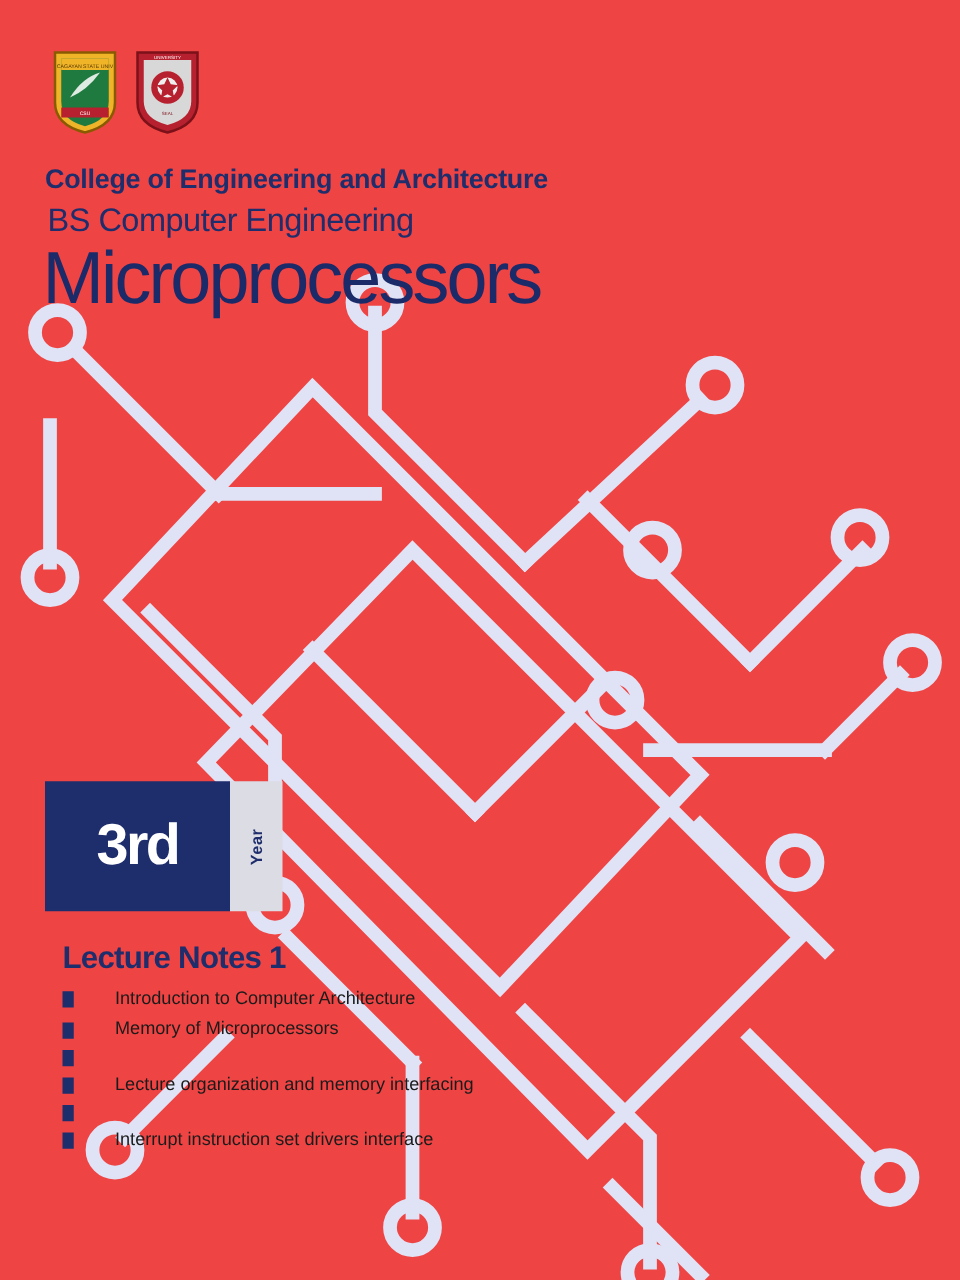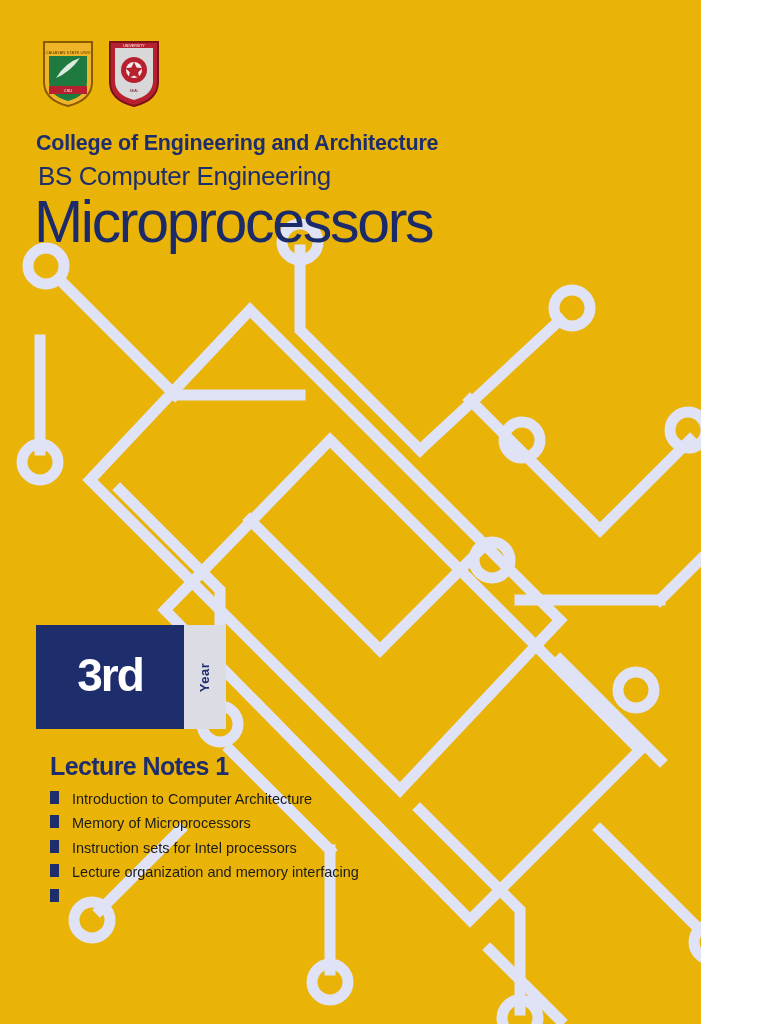--- a/index.html
+++ b/index.html
@@ -5,23 +5,23 @@
   * { box-sizing: border-box; margin: 0; padding: 0; }
   html, body {
     width: 768px;
     height: 1024px;
     background: #ffffff;
     font-family: "Liberation Sans", sans-serif;
     overflow: hidden;
   }
   .page {
     position: relative;
-    width: 701px;
+    width: 768px;
     height: 1024px;
-    background: #eab308;
+    background: #ef4444;
     overflow: hidden;
   }
 
   
   .circuit {
     position: absolute;
     left: 0;
     top: 190px;
     width: 768px;
     height: 834px;
@@ -129,22 +129,23 @@
   }
   .notes h2 {
     font-size: 25px;
     font-weight: bold;
     color: #1e2d6b;
     letter-spacing: -0.6px;
     margin-bottom: 10px;
   }
   .topic {
     display: flex;
-    align-items: flex-start;
+    align-items: center;
     margin-bottom: 7px;
+    gap: 20px;
   }
   .bullet {
     width: 9px;
     height: 13px;
     background: #1e2d6b;
     margin-right: 13px;
     flex: 0 0 auto;
   }
   .topic-label {
     font-size: 14.5px;
@@ -246,24 +247,27 @@
     <div class="topic">
       <span class="bullet"></span>
       <span class="topic-label">Introduction to Computer Architecture</span>
     </div>
     <div class="topic">
       <span class="bullet"></span>
       <span class="topic-label">Memory of Microprocessors</span>
     </div>
     <div class="topic">
       <span class="bullet"></span>
-      <span class="topic-label">Instruction sets for Intel processors</span>
     </div>
     <div class="topic">
       <span class="bullet"></span>
       <span class="topic-label">Lecture organization and memory interfacing</span>
     </div>
     <div class="topic">
       <span class="bullet"></span>
     </div>
+    <div class="topic">
+      <span class="bullet"></span>
+      <span class="topic-label">Interrupt instruction set drivers interface</span>
+    </div>
   </div>
 
 </div>
 
 </body></html>

